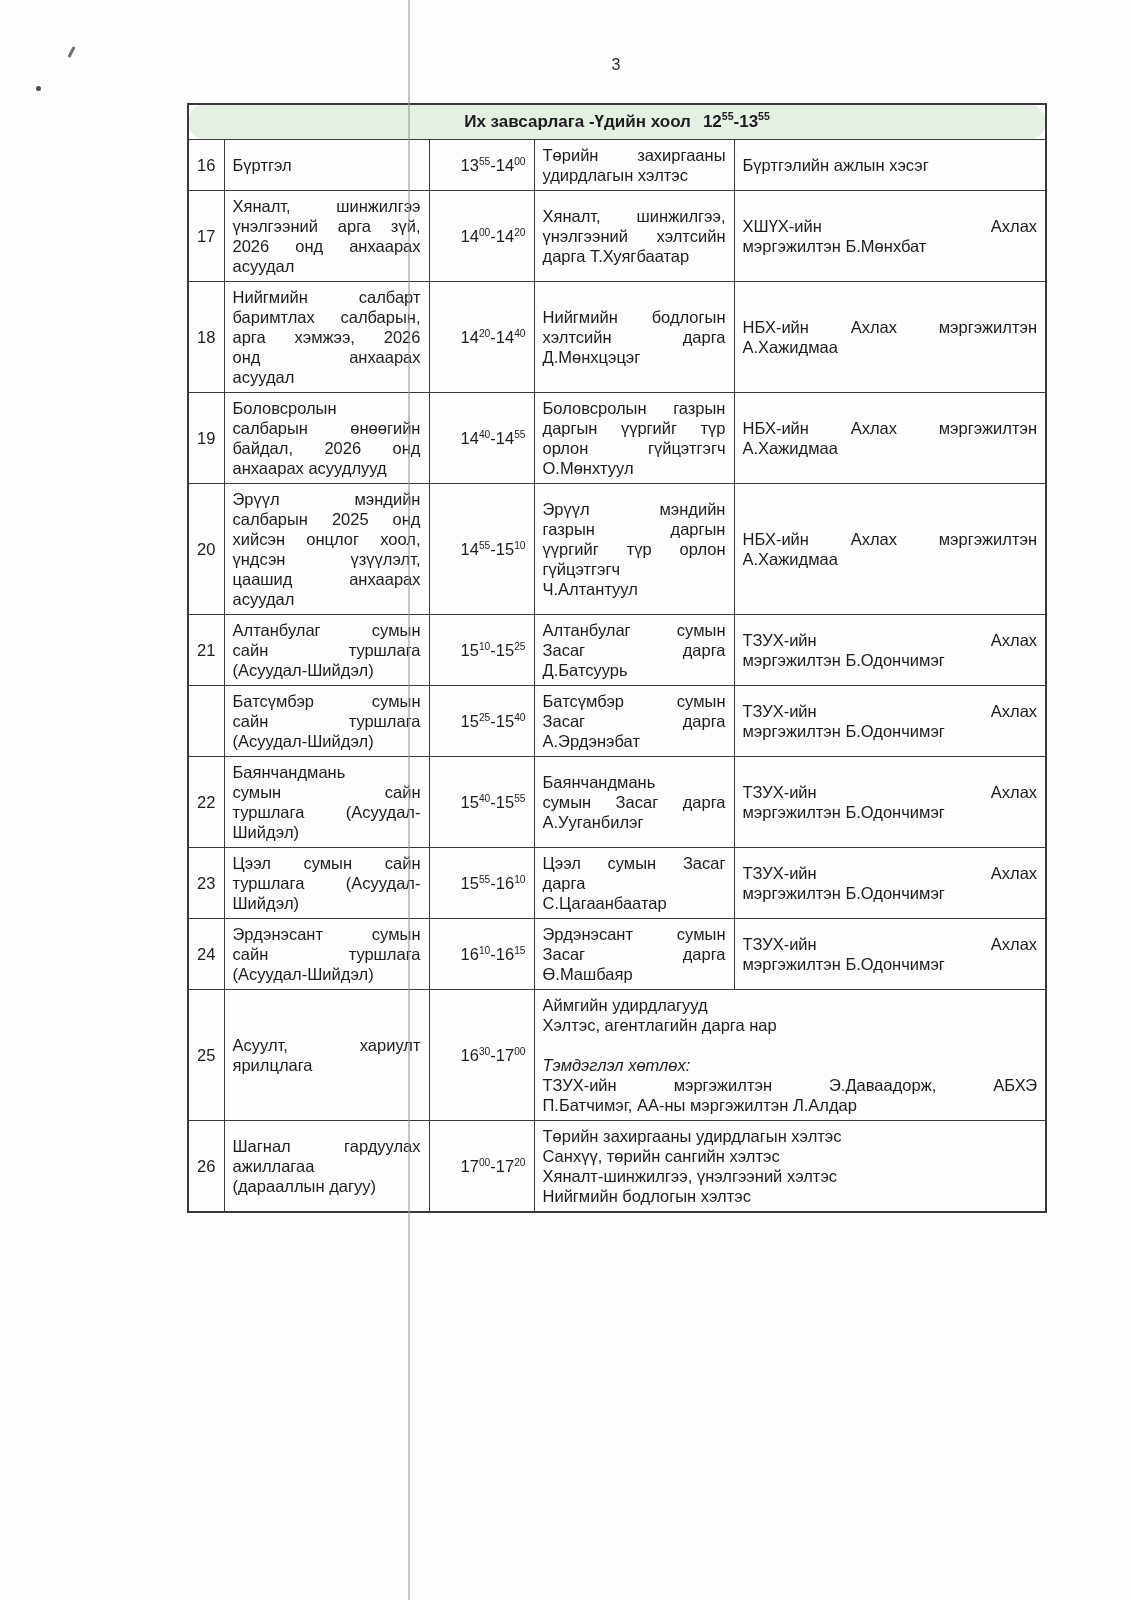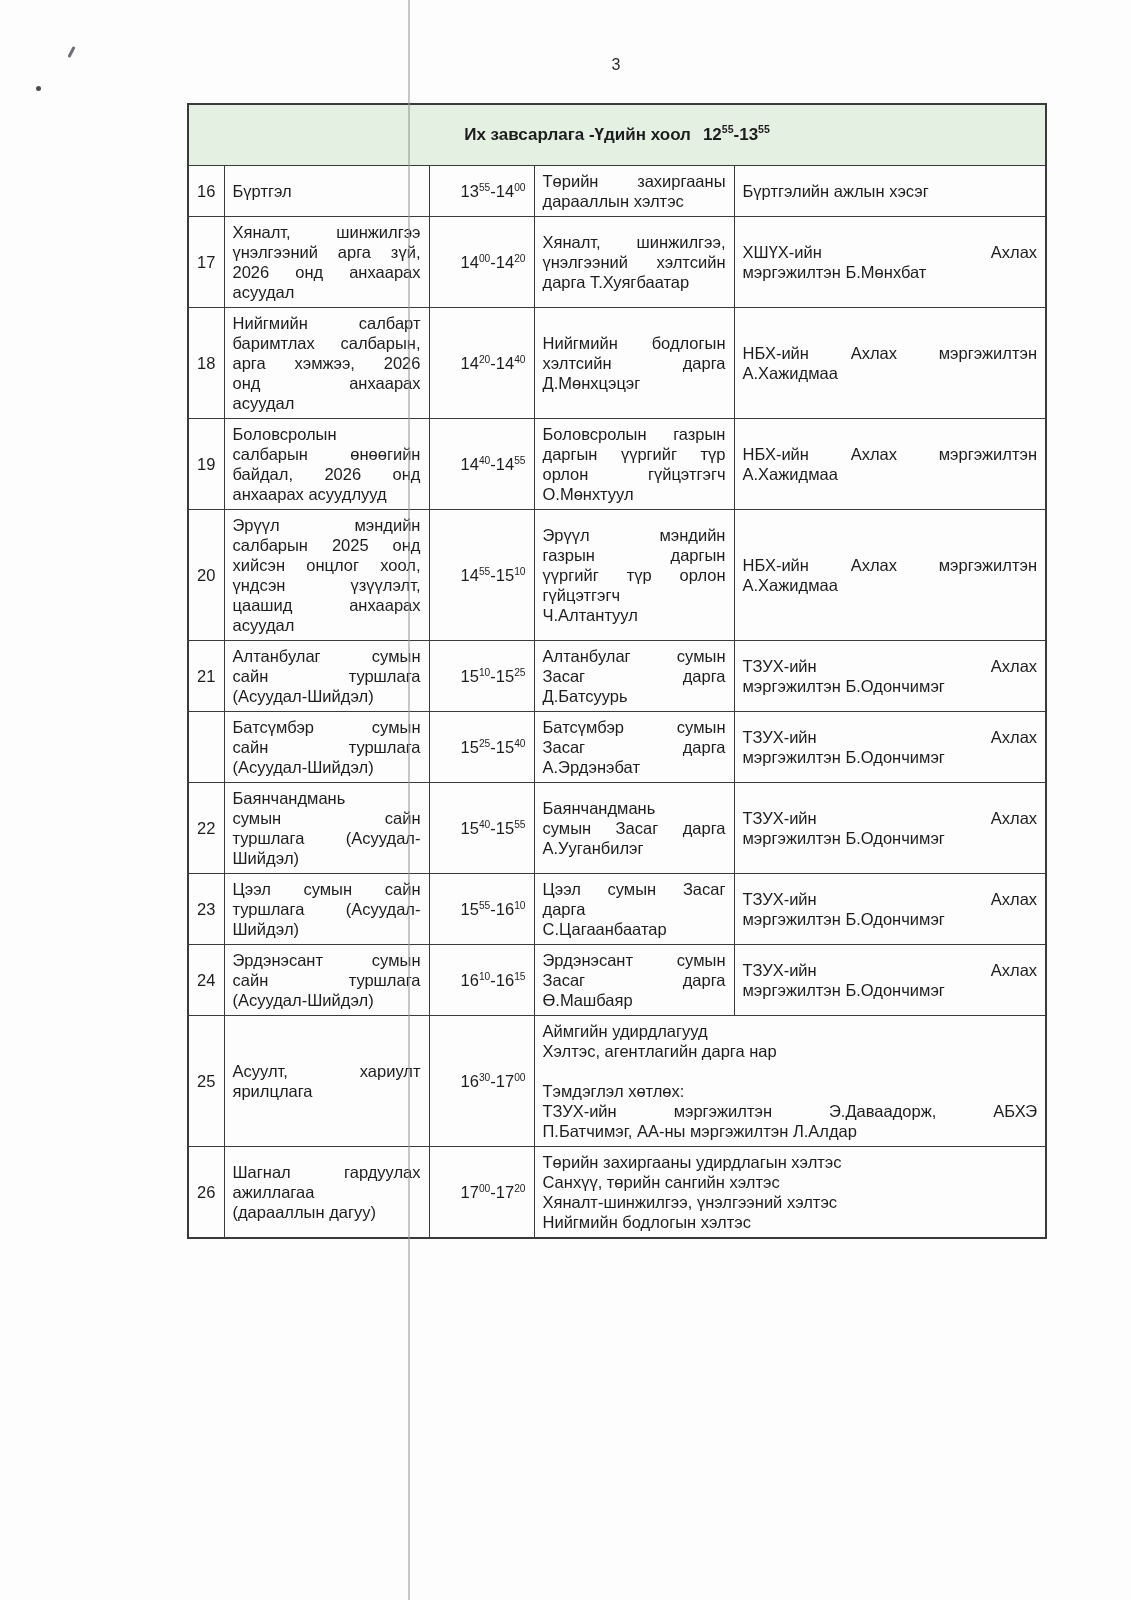--- a/index.html
+++ b/index.html
@@ -45,27 +45,27 @@
     padding:5px 8px;
     word-wrap:break-word;
   }
   td.band{
     background:var(--band-bg);
     text-align:center;
     font-weight:bold;
     font-size:17px;
     padding:11px 4px;
   }
-  td.band.tall{padding:20px 4px;}
+  td.band.tall{padding:7px 4px;border-radius:24px;}
   td.band .btime{margin-left:12px;}
   td.no{text-align:center;padding:5px 2px;}
   td.time{padding:5px 3px 5px 9px;white-space:nowrap;text-align:right;}
   .jline{display:flex;justify-content:space-between;}
   .jline span{display:inline-block;}
-  .it{}
+  .it{font-style:italic;}
   .sp{height:20px;}
   sup{font-size:62%;line-height:0;vertical-align:super;}
 </style>
 </head>
 <body>
 
 <div class="page">
   <div class="fold-line"></div>
   <div class="speck-1"></div>
   <div class="speck-2"></div>
@@ -87,21 +87,21 @@
           <td class="no">16</td>
           <td class="topic">
             <div>Бүртгэл</div>
           </td>
           <td class="time">13<sup>55</sup>-14<sup>00</sup></td>
           <td class="presenter">
             <div class="jline">
               <span>Төрийн</span>
               <span>захиргааны</span>
             </div>
-            <div>дарааллын хэлтэс</div>
+            <div>удирдлагын хэлтэс</div>
           </td>
           <td class="staff">
             <div>Бүртгэлийн ажлын хэсэг</div>
           </td>
         </tr>
         <tr>
           <td class="no">17</td>
           <td class="topic">
             <div class="jline">
               <span>Хяналт,</span>

